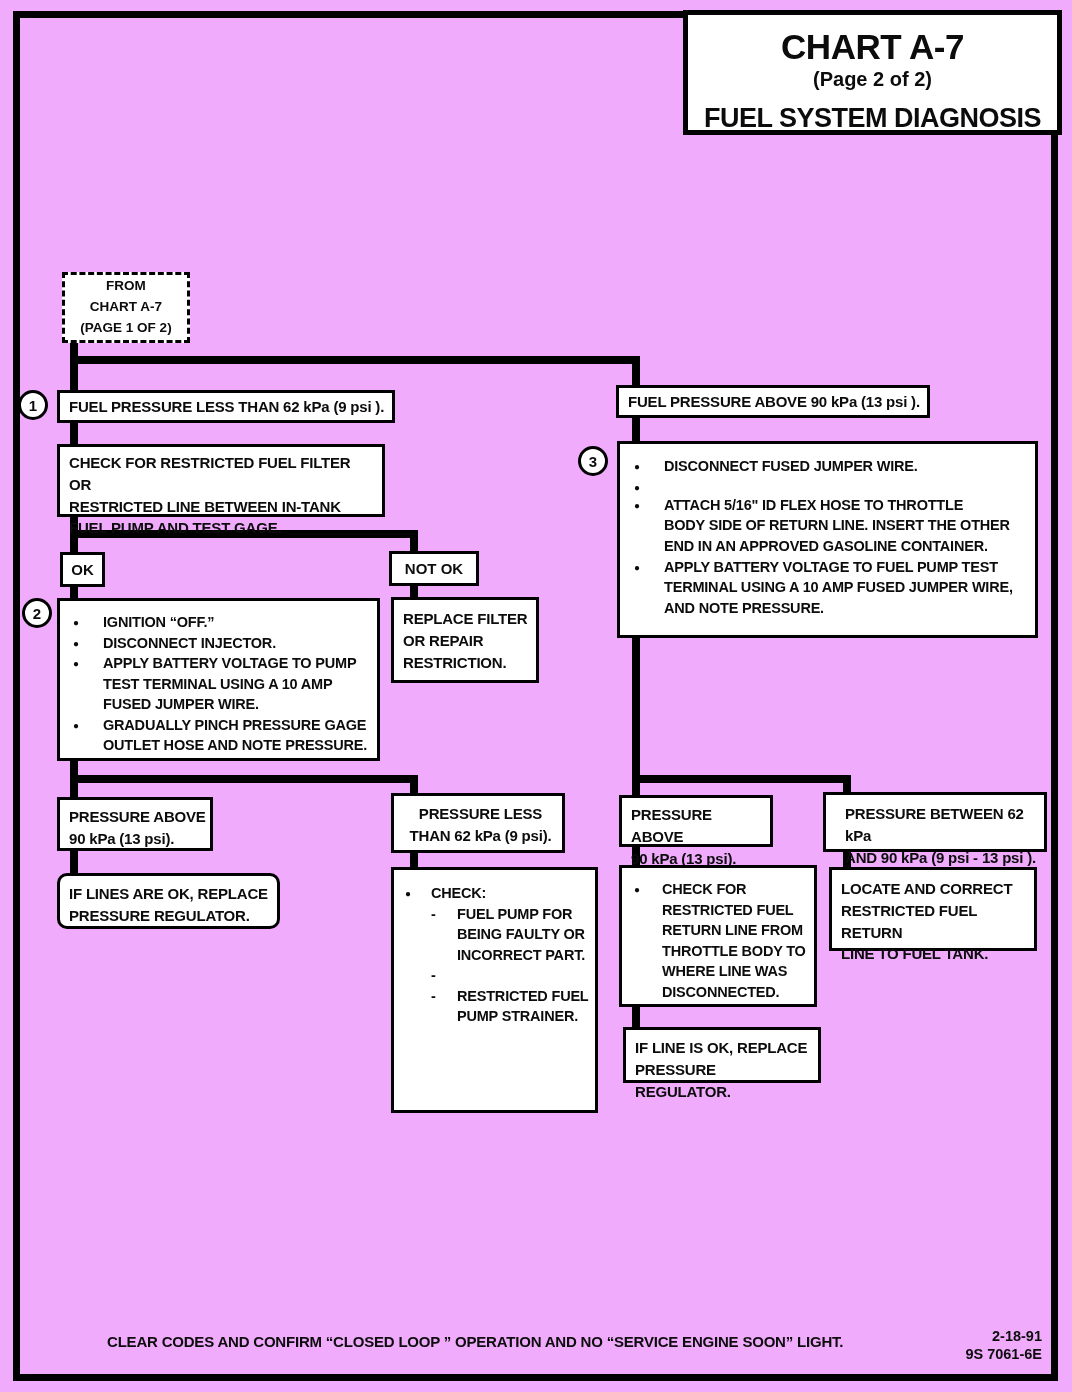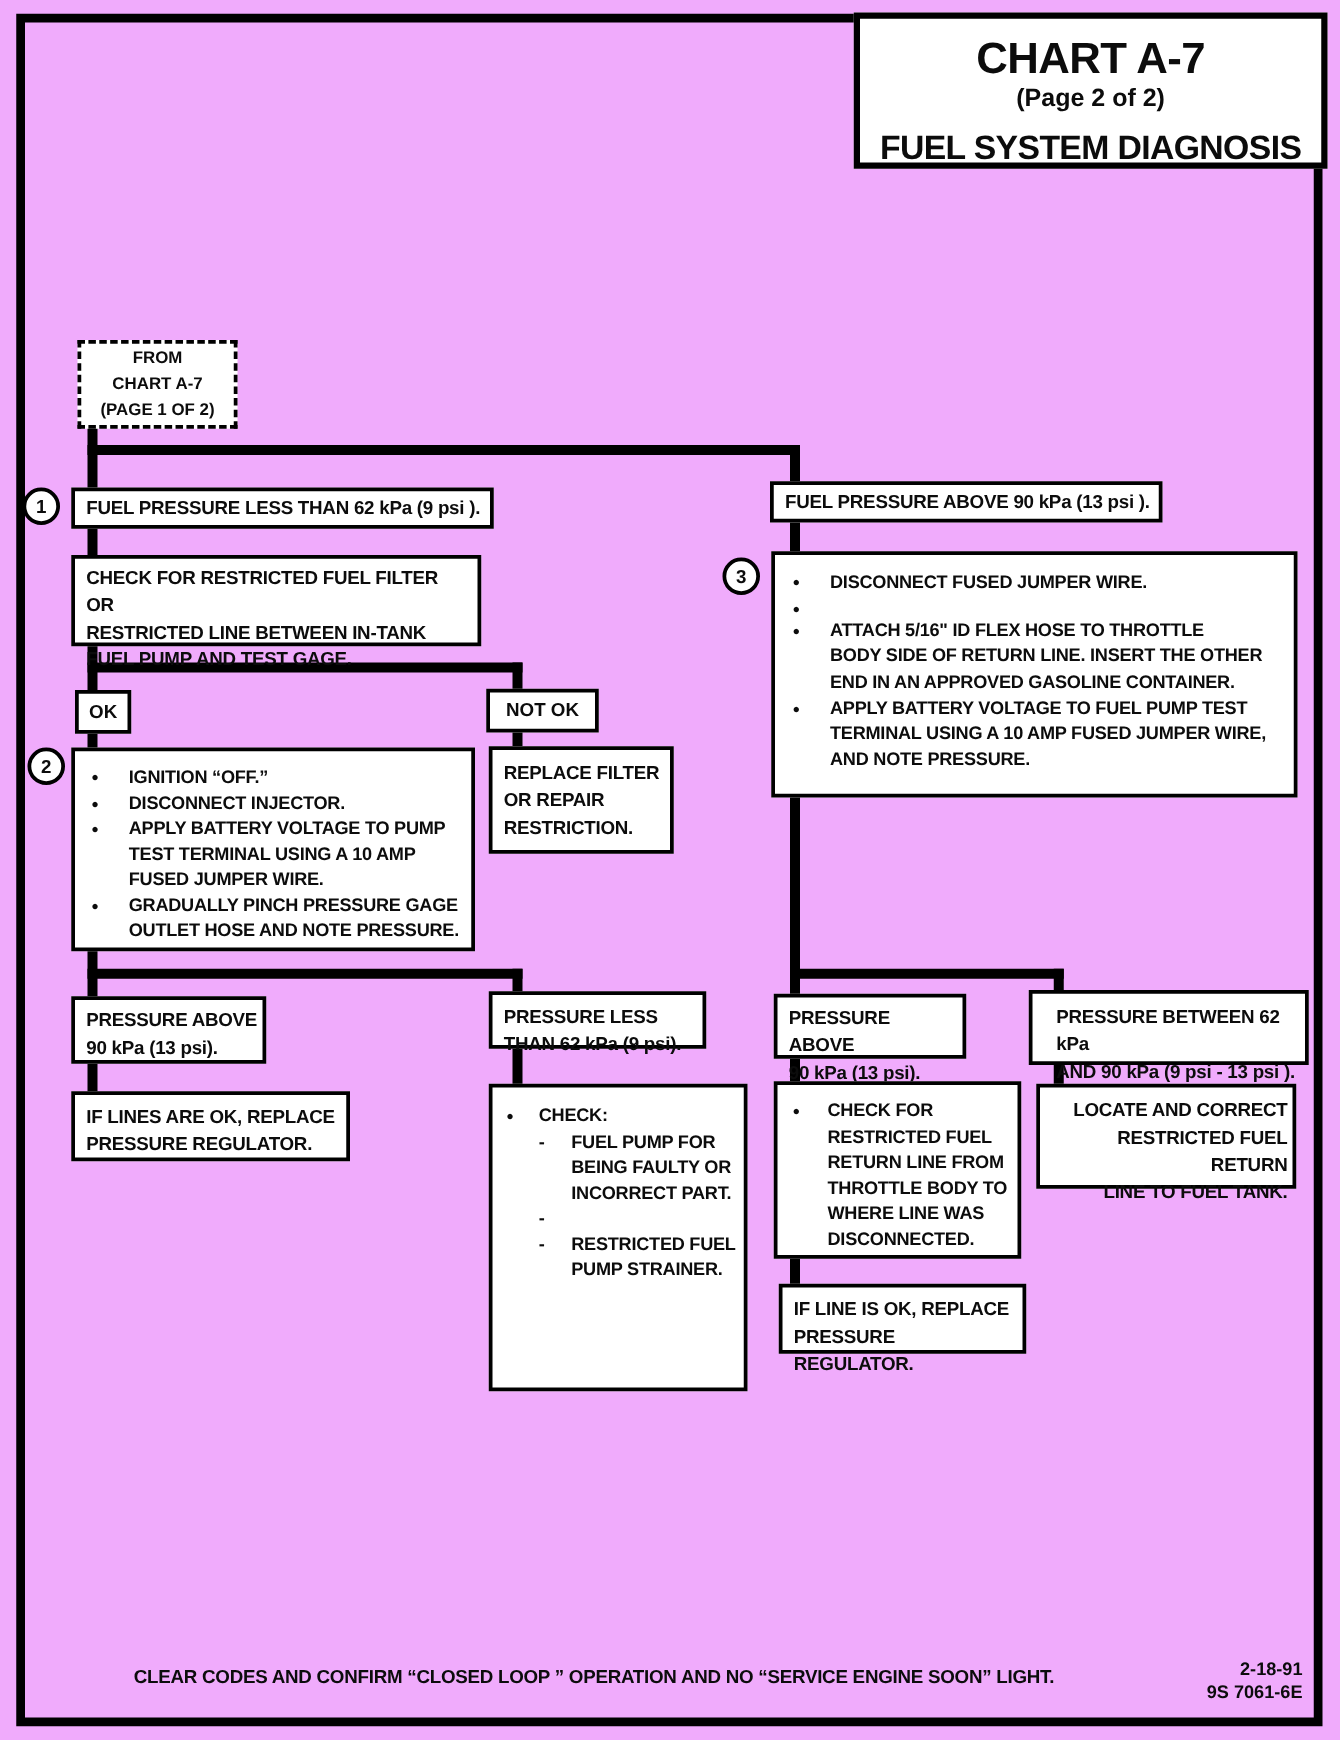--- a/index.html
+++ b/index.html
@@ -107,26 +107,26 @@
     <span class="pre">REPLACE FILTER
 OR REPAIR
 RESTRICTION.</span>
   </div>
 
   <div class="box t15" style="left:57px;top:797px;width:156px;height:54px;padding:6px 4px 4px 9px;">
     <span class="pre">PRESSURE ABOVE
 90 kPa (13 psi).</span>
   </div>
 
-  <div class="box t15" style="left:57px;top:873px;width:223px;height:56px;padding:7px 4px 4px 9px;">
+  <div class="box t15" style="left:57px;top:873px;width:223px;height:56px;padding:7px 4px 4px 9px;border-radius:10px;">
     <span class="pre">IF LINES ARE OK, REPLACE
 PRESSURE REGULATOR.</span>
   </div>
 
-  <div class="box t15" style="left:391px;top:793px;width:174px;height:46px;padding:7px 4px 4px 9px;">
+  <div class="box t15" style="left:391px;top:793px;width:174px;height:60px;padding:7px 4px 4px 9px;text-align:center;">
     <span class="pre">PRESSURE LESS
 THAN 62 kPa (9 psi).</span>
   </div>
 
   <div class="box t14" style="left:391px;top:867px;width:207px;height:246px;padding:13px 4px 4px 11px;">
     <div class="brow">
       <span class="bull" style="width:26px;">●</span>
       <span>CHECK:</span>
     </div>
     <div class="brow" style="margin-left:26px;">
@@ -191,21 +191,21 @@
   <div class="box t15" style="left:623px;top:1027px;width:198px;height:56px;padding:7px 4px 20px 9px;">
     <span class="pre">IF LINE IS OK, REPLACE
 PRESSURE REGULATOR.</span>
   </div>
 
   <div class="box t15" style="left:823px;top:792px;width:224px;height:60px;padding:8px 4px 4px 19px;">
     <span class="pre">PRESSURE BETWEEN 62 kPa
 AND 90 kPa (9 psi  - 13 psi ).</span>
   </div>
 
-  <div class="box t15" style="left:829px;top:867px;width:208px;height:84px;padding:8px 4px 4px 9px;text-align:right;">
+  <div class="box t15" style="left:829px;top:867px;width:208px;height:84px;padding:8px 4px 4px 9px;">
     <span class="pre">LOCATE AND CORRECT
 RESTRICTED FUEL RETURN
 LINE TO FUEL TANK.</span>
   </div>
 
   <div class="footer-note">CLEAR CODES AND CONFIRM “CLOSED LOOP ” OPERATION AND NO “SERVICE ENGINE SOON” LIGHT.</div>
   <div class="footer-ref">
     <div>2-18-91</div>
     <div>9S 7061-6E</div>
   </div>

